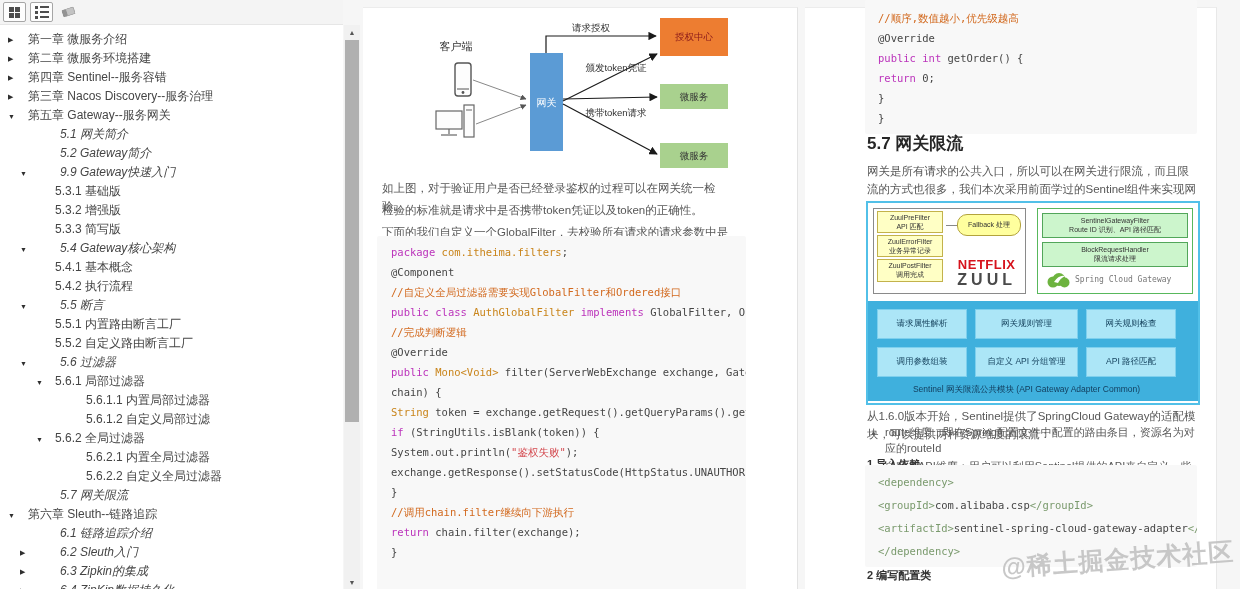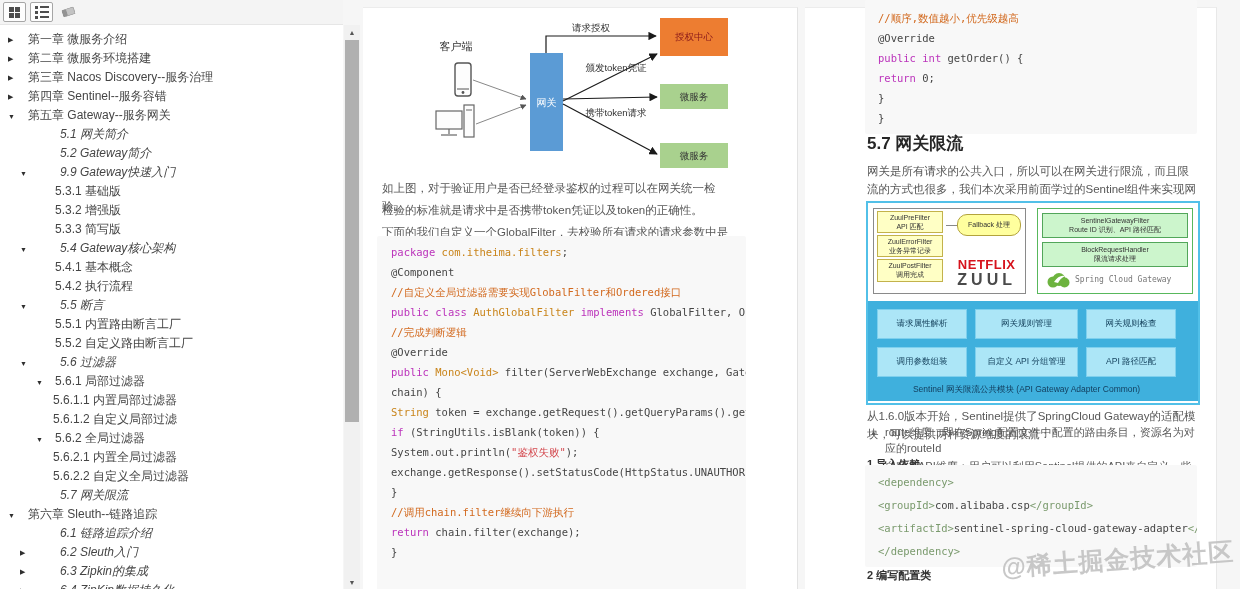--- a/index.html
+++ b/index.html
@@ -21,21 +21,21 @@
   .icon-list i s { width:9px; height:2px; background:#4d4d4d; }
   .icon-eraser { width:13px; height:8px; background:#c3c3c3; border:1px solid #a3a3a3;
     border-left:5px solid #939393; border-radius:2px; transform:rotate(-18deg); }
 
   
   #sidebar { position:absolute; left:0; top:25px; width:343px; height:564px; background:#fff;
     overflow:hidden; padding-top:5px; }
   .tree-item { position:relative; height:19px; display:flex; align-items:center;
     font-size:12px; color:#454545; white-space:nowrap; cursor:default; }
   .lvl0 { padding-left:28px; } .lvl1 { padding-left:60px;font-style:italic; }
-  .lvl2 { padding-left:55px; } .lvl3 { padding-left:53px; }
+  .lvl2 { padding-left:55px; } .lvl3 { padding-left:86px; }
   .arrow { position:absolute; font-size:7px; color:#2f2f2f; top:50%; transform:translateY(-50%); }
   .lvl0 > .arrow { left:8px; } .lvl1 > .arrow { left:20px; } .lvl2 > .arrow { left:36px; }
 
   
   #side-scroll { position:absolute; left:344px; top:25px; width:16px; height:564px; background:#f1f1f1; }
   #side-scroll .up, #side-scroll .dn { position:absolute; left:0; width:16px; text-align:center;
     font-size:7px; color:#555; }
   #side-scroll .up { top:4px; } #side-scroll .dn { bottom:3px; }
   #side-thumb { position:absolute; left:1px; top:15px; width:14px; height:382px; background:#b0b0b0; }
 
@@ -133,25 +133,25 @@
       <div class="tree-item lvl0">
         <span class="arrow">▶</span>
         <span>第一章 微服务介绍</span>
       </div>
       <div class="tree-item lvl0">
         <span class="arrow">▶</span>
         <span>第二章 微服务环境搭建</span>
       </div>
       <div class="tree-item lvl0">
         <span class="arrow">▶</span>
+        <span>第四章 Sentinel--服务容错</span>
+      </div>
+      <div class="tree-item lvl0">
+        <span class="arrow">▶</span>
         <span>第三章 Nacos Discovery--服务治理</span>
-      </div>
-      <div class="tree-item lvl0">
-        <span class="arrow">▶</span>
-        <span>第四章 Sentinel--服务容错</span>
       </div>
       <div class="tree-item lvl0">
         <span class="arrow">▼</span>
         <span>第五章 Gateway--服务网关</span>
       </div>
       <div class="tree-item lvl1">
         <span>5.1 网关简介</span>
       </div>
       <div class="tree-item lvl1">
         <span>5.2 Gateway简介</span>

